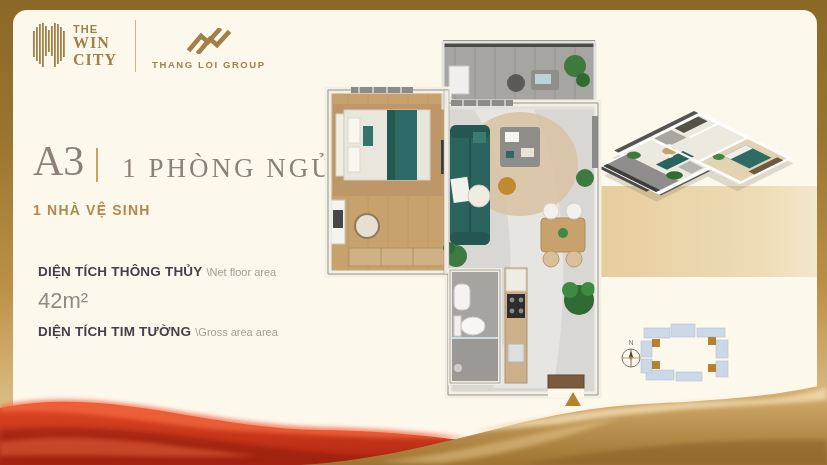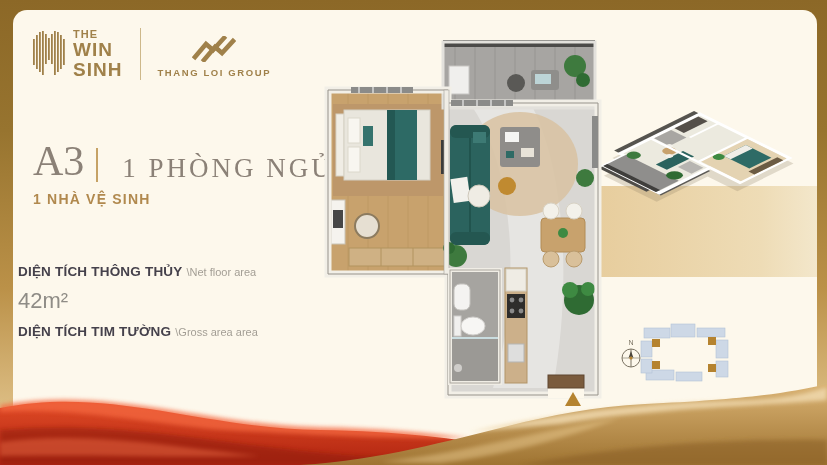--- a/index.html
+++ b/index.html
@@ -2,39 +2,39 @@
 <html><head>
 <meta charset="utf-8">
 <style>
   html,body{margin:0;padding:0;background:#333;}
   .stage{position:relative;width:827px;height:465px;overflow:hidden;
     font-family:"Liberation Sans",sans-serif;
     background:linear-gradient(180deg,#8c6827 0%,#97742f 28%,#bb9148 62%,#ecd2a0 100%);}
   .panel{position:absolute;left:13px;top:10px;right:10px;bottom:8px;
     background:#fdf8ec;border-radius:14px;}
   
-  .logos{position:absolute;left:33px;top:28px;display:flex;align-items:center;}
+  .logos{position:absolute;left:33px;top:20px;display:flex;align-items:center;}
   .wc-logo{display:flex;align-items:center;gap:8px;}
   .wc-text{color:#a0814a;font-weight:bold;line-height:1.02;letter-spacing:1px;}
   .wc-text .t1{font-size:11px;display:block;}
-  .wc-text .t2,.wc-text .t3{font-size:19px;display:block;}
+  .wc-text .t2,.wc-text .t3{font-size:16px;display:block;font-family:Liberation Serif, serif;}
   .logo-divider{width:1px;height:52px;background:#cdb88a;margin:0 16px 0 18px;}
   .tl-logo{display:flex;flex-direction:column;align-items:center;gap:5px;padding-top:6px;}
   .tl-label{color:#a0814a;font-weight:bold;font-size:9.5px;letter-spacing:1.6px;white-space:nowrap;}
   
   .unit-block{position:absolute;left:33px;top:138px;}
   .unit-cat{color:#b1894e;font-weight:bold;font-size:13px;letter-spacing:2.5px;}
   .unit-line{display:flex;align-items:flex-end;margin-top:2px;color:#8b8177;
     font-family:"Liberation Serif",serif;}
   .unit-code{font-size:42px;line-height:1;}
   .unit-sep{width:2px;height:34px;background:#c6a265;margin:0 12px;}
   .unit-bed{font-size:27px;letter-spacing:3px;line-height:1;padding-top:4px;margin-left:12px;}
-  .unit-bath{color:#b1894e;font-weight:bold;font-size:14px;letter-spacing:1.2px;margin-top:9px;}
+  .unit-bath{color:#b1894e;font-weight:bold;font-size:14px;letter-spacing:1.2px;margin-top:20px;}
   
-  .areas{position:absolute;left:18px;top:262px;}
+  .areas{position:absolute;left:38px;top:262px;}
   .area-row{margin-bottom:8px;}
   .area-label{color:#45414b;font-weight:bold;font-size:13.5px;letter-spacing:.2px;}
   .area-sub{color:#a39e95;font-weight:normal;font-size:11px;margin-left:4px;}
   .area-value{color:#8f8c86;font-size:22px;margin-top:8px;}
   
   .plan-svg{position:absolute;left:323px;top:28px;z-index:3;}
   .tan-block{position:absolute;left:596px;top:186px;width:221px;height:91px;z-index:1;
     background:linear-gradient(90deg,#e7cd9d 0%,#eedcb6 75%,#f3e7cb 100%);}
   .iso-svg{position:absolute;left:592px;top:90px;z-index:2;}
   .site-svg{position:absolute;left:608px;top:296px;z-index:2;}
@@ -59,21 +59,21 @@
           <rect x="18" y="3" width="1.8" height="30"></rect>
           <rect x="21" y="0" width="1.8" height="44"></rect>
           <rect x="24" y="1" width="1.8" height="40"></rect>
           <rect x="27" y="4" width="1.8" height="34"></rect>
           <rect x="30" y="8" width="1.8" height="26"></rect>
         </g>
       </svg>
       <div class="wc-text">
         <span class="t1">THE</span>
         <span class="t2">WIN</span>
-        <span class="t3">SINH</span>
+        <span class="t3">CITY</span>
       </div>
     </div>
     <div class="logo-divider"></div>
     <div class="tl-logo">
       <svg width="44" height="26" viewBox="0 0 44 26">
         <g fill="none" stroke="#a0814a" stroke-width="4.6" stroke-linecap="square">
           <polyline points="3,21 14,8 21,14 32,2"></polyline>
           <polyline points="12,24 23,11 30,17 41,5"></polyline>
         </g>
       </svg>

